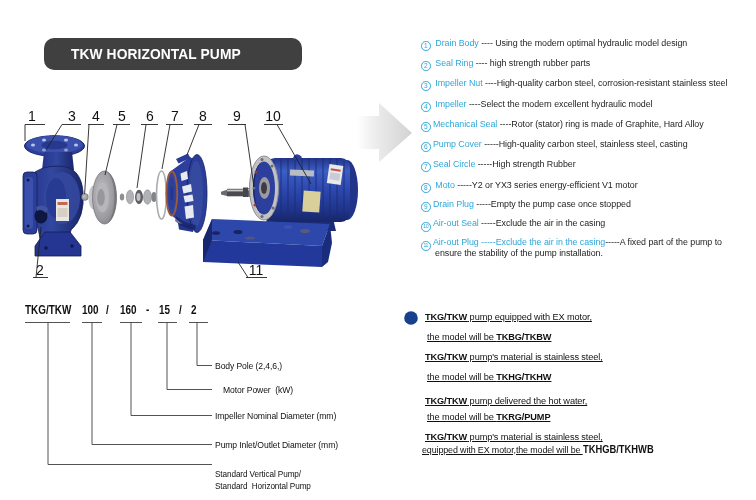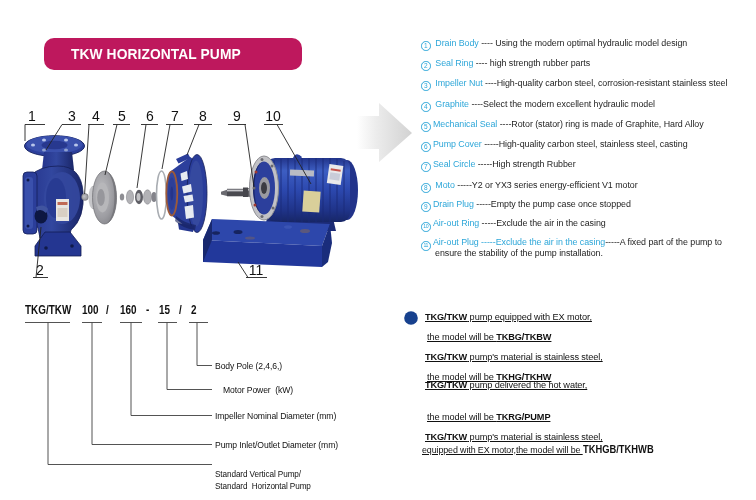--- a/index.html
+++ b/index.html
@@ -1,19 +1,19 @@
 <!DOCTYPE html>
 <html><head>
 <meta charset="utf-8">
 <style>
   html,body{margin:0;padding:0;}
   body{width:756px;height:500px;position:relative;background:#fff;
        font-family:"Liberation Sans",sans-serif;overflow:hidden;}
   .abs{position:absolute;}
-  .banner{left:44px;top:38px;width:258px;height:32px;background:#be185d;
+  .banner{left:44px;top:38px;width:258px;height:32px;background:#404040;
           border-radius:10px;color:#fff;font-weight:bold;font-size:15.5px;
           line-height:32px;padding-left:27px;box-sizing:border-box;letter-spacing:0.1px;}
   .li{position:absolute;left:421px;font-size:8.9px;color:#1e1e1e;white-space:nowrap;letter-spacing:-0.05px;}
   .li .n{display:inline-block;width:9.5px;height:9.5px;border:1px solid #2ea7d9;border-radius:50%;
          color:#2ea7d9;font-size:6.5px;line-height:7.6px;text-align:center;vertical-align:-2px;
          letter-spacing:0;box-sizing:border-box;}
   .li .lb{color:#2ea7d9;}
   .mseg{position:absolute;font-weight:bold;color:#111;font-size:12.4px;
         transform:scaleX(0.8);transform-origin:0 0;white-space:nowrap;}
   .lab{position:absolute;font-size:8.6px;color:#111;white-space:nowrap;letter-spacing:-0.1px;}
@@ -237,27 +237,27 @@
     <path d="M167,322.5 L167,389.5 L212,389.5"></path>
     <path d="M197,322.5 L197,365.5 L212,365.5"></path>
   </g>
 
   <circle cx="411" cy="318" r="6.8" fill="#17418e"></circle>
 </svg>
 
 <div class="li" style="top:38px"><span class="n">1</span>&nbsp; <span class="lb">Drain Body</span> ---- Using the modern optimal hydraulic model design</div>
 <div class="li" style="top:58px"><span class="n">2</span>&nbsp; <span class="lb">Seal Ring</span> ---- high strength rubber parts</div>
 <div class="li" style="top:78px"><span class="n">3</span>&nbsp; <span class="lb">Impeller Nut</span> ----High-quality carbon steel, corrosion-resistant stainless steel</div>
-<div class="li" style="top:99px"><span class="n">4</span>&nbsp; <span class="lb">Graphite</span> ----Select the modern excellent hydraulic model</div>
+<div class="li" style="top:99px"><span class="n">4</span>&nbsp; <span class="lb">Impeller</span> ----Select the modern excellent hydraulic model</div>
 <div class="li" style="top:119px"><span class="n">5</span>&nbsp;<span class="lb">Mechanical Seal</span> ----Rotor (stator) ring is made of Graphite, Hard Alloy</div>
 <div class="li" style="top:139px"><span class="n">6</span>&nbsp;<span class="lb">Pump Cover</span> -----High-quality carbon steel, stainless steel, casting</div>
 <div class="li" style="top:159px"><span class="n">7</span>&nbsp;<span class="lb">Seal Circle</span> -----High strength Rubber</div>
 <div class="li" style="top:180px"><span class="n">8</span>&nbsp; <span class="lb">Moto</span> -----Y2 or YX3 series energy-efficient V1 motor</div>
 <div class="li" style="top:199px"><span class="n">9</span>&nbsp;<span class="lb">Drain Plug</span> -----Empty the pump case once stopped</div>
-<div class="li" style="top:218px"><span class="n" style="font-size:5.2px;letter-spacing:-0.4px">10</span>&nbsp;<span class="lb">Air-out Ring</span> -----Exclude the air in the casing</div>
+<div class="li" style="top:218px"><span class="n" style="font-size:5.2px;letter-spacing:-0.4px">10</span>&nbsp;<span class="lb">Air-out Seal</span> -----Exclude the air in the casing</div>
 <div class="li" style="top:237px"><span class="n" style="font-size:5.2px;letter-spacing:-0.4px">11</span>&nbsp;<span class="lb">Air-out Plug -----Exclude the air in the casing</span>-----A fixed part of the pump to</div>
 <div class="li" style="top:248px;left:435px">ensure the stability of the pump installation.</div>
 
 <div class="mseg" style="left:25px;top:303px">TKG/TKW</div>
 <div class="mseg" style="left:82px;top:303px">100</div>
 <div class="mseg" style="left:106px;top:303px">/</div>
 <div class="mseg" style="left:119.5px;top:303px">160</div>
 <div class="mseg" style="left:146px;top:303px">-</div>
 <div class="mseg" style="left:158.5px;top:303px">15</div>
 <div class="mseg" style="left:179px;top:303px">/</div>
@@ -266,16 +266,16 @@
 <div class="lab" style="left:215px;top:361px">Body Pole (2,4,6,)</div>
 <div class="lab" style="left:223px;top:385px">Motor Power&nbsp; (kW)</div>
 <div class="lab" style="left:215px;top:411px">Impeller Nominal Diameter (mm)</div>
 <div class="lab" style="left:215px;top:440px">Pump Inlet/Outlet Diameter (mm)</div>
 <div class="lab" style="left:215px;top:469px;font-size:8.2px;line-height:11.5px">Standard Vertical Pump/<br>Standard&nbsp; Horizontal Pump</div>
 
 <div class="bt" style="left:425px;top:312px"><b>TKG/TKW</b> pump equipped with EX motor,</div>
 <div class="bt" style="left:427px;top:332px">the model will be <b>TKBG/TKBW</b></div>
 <div class="bt" style="left:425px;top:352px"><b>TKG/TKW</b> pump's material is stainless steel,</div>
 <div class="bt" style="left:427px;top:372px">the model will be <b>TKHG/TKHW</b></div>
-<div class="bt" style="left:425px;top:380px"><b>TKG/TKW</b> pump delivered the hot water,</div>
+<div class="bt" style="left:425px;top:396px"><b>TKG/TKW</b> pump delivered the hot water,</div>
 <div class="bt" style="left:427px;top:412px">the model will be <b>TKRG/PUMP</b></div>
 <div class="bt" style="left:425px;top:432px"><b>TKG/TKW</b> pump's material is stainless steel,</div>
 <div class="bt" style="left:422px;top:442.5px;font-size:8.9px">equipped with EX motor,the model will be&nbsp;<b style="font-size:11px;display:inline-block;transform:scaleX(0.85);transform-origin:0 50%;letter-spacing:0">TKHGB/TKHWB</b></div>
 
 </body></html>

